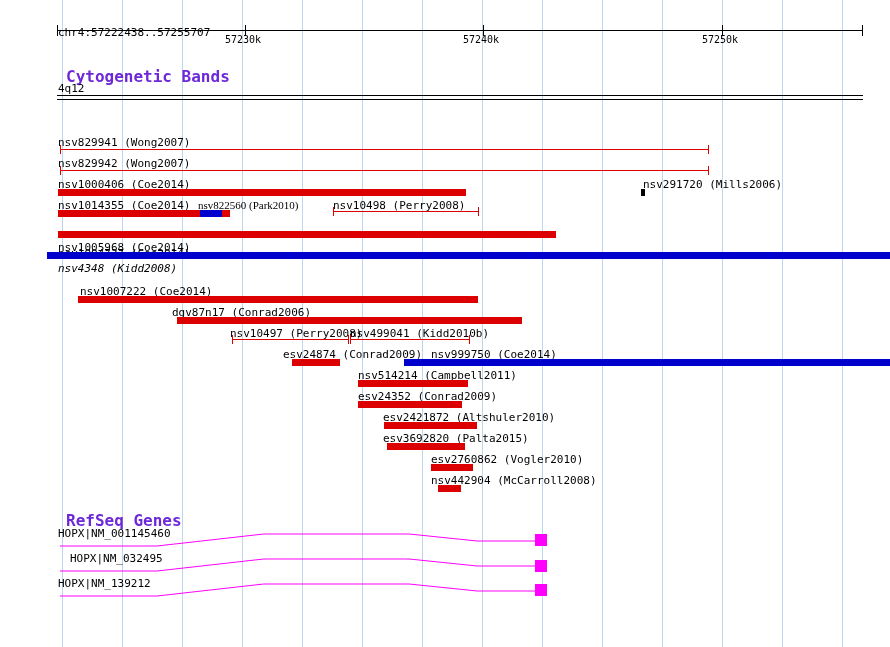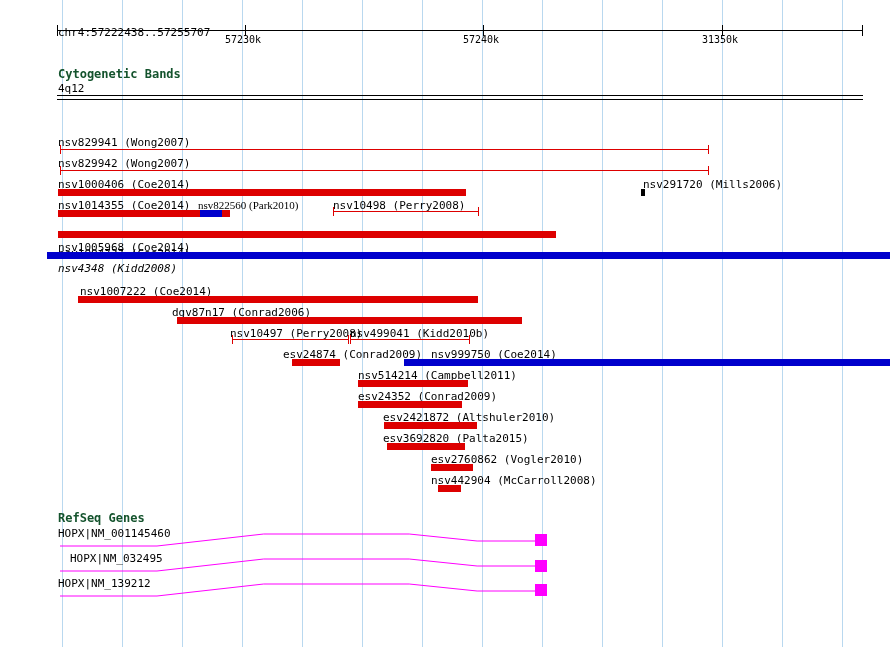--- a/index.html
+++ b/index.html
@@ -44,24 +44,25 @@
     background: #000;
   }
   .tick-label {
     position: absolute;
     font-size: 10px;
     color: #000;
     white-space: nowrap;
   }
   .section-title {
     position: absolute;
-    font-size: 12px;
+    font-size: 16px;
     font-weight: bold;
-    color: #14532d;
-    white-space: nowrap;
+    color: #6d28d9;
+    white-space: nowrap;
+    margin-left: 8px;
   }
   .band-label {
     position: absolute;
     font-size: 11px;
     color: #000;
     white-space: nowrap;
   }
   .hrule {
     position: absolute;
     background: #000;
@@ -123,21 +124,21 @@
 
   <div class="ruler-line" style="left:57px; top:30px; width:806px; height:1px;"></div>
   <div class="tick" style="left:57px; top:25px; height:11px;"></div>
   <div class="tick" style="left:862px; top:25px; height:11px;"></div>
   <div id="ruler-ticks">
       <div class="tick" style="left: 245px; top: 25px; height: 11px;"></div>
       <div class="tick-label" style="left: 225px; top: 34px;">57230k</div>
       <div class="tick" style="left: 483px; top: 25px; height: 11px;"></div>
       <div class="tick-label" style="left: 463px; top: 34px;">57240k</div>
       <div class="tick" style="left: 722px; top: 25px; height: 11px;"></div>
-      <div class="tick-label" style="left: 702px; top: 34px;">31350k</div>
+      <div class="tick-label" style="left: 702px; top: 34px;">57250k</div>
     </div>
 
   <div class="section-title" style="left:58px; top:67px;">Cytogenetic Bands</div>
   <div class="band-label" style="left:58px; top:82px;">4q12</div>
   <div class="hrule" style="left:57px; top:95px; width:806px;"></div>
   <div class="hrule" style="left:57px; top:99px; width:806px;"></div>
 
   <div id="variant-layer">
       <div class="track-label" style="left: 58px; top: 136px;">nsv829941 (Wong2007)</div>
       <div class="thinline" style="left: 60px; top: 149px; width: 648px; background: rgb(221, 0, 0);"></div>

